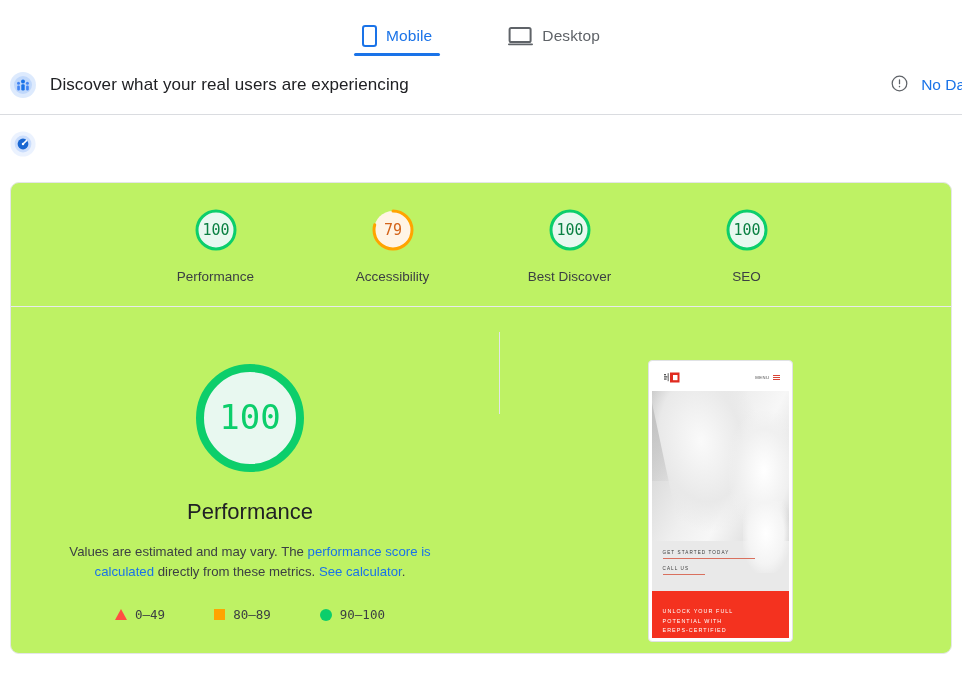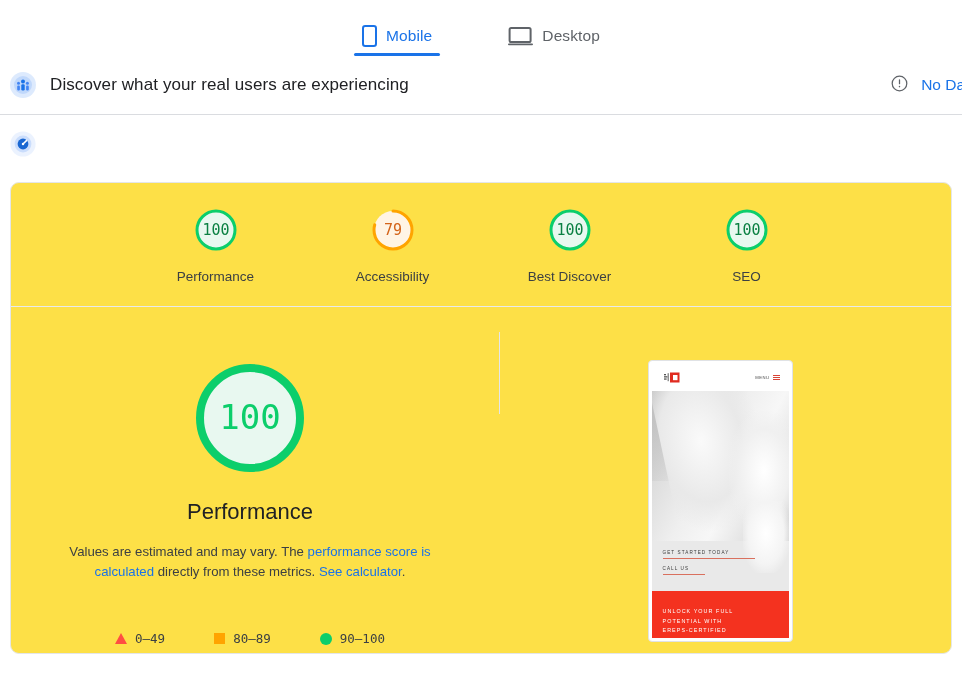--- a/index.html
+++ b/index.html
@@ -88,21 +88,21 @@
     height: 1px;
     background: #dadce0;
     width: 100%;
   }
 
   
   .card {
     margin: 9px 10px 0 10px;
     border: 1px solid #e4e6e8;
     border-radius: 9px;
-    background: #fde047;
+    background: #bef264;
     overflow: hidden;
     min-height: 470px;
   }
   .gauges {
     display: flex;
     justify-content: center;
     align-items: flex-start;
     gap: 57px;
     padding: 23px 0 22px 0;
   }
@@ -159,21 +159,20 @@
     gap: 49px;
     margin-top: 25px;
   }
   .legend-item {
     display: flex;
     align-items: center;
     gap: 8px;
     font-family: "DejaVu Sans Mono", monospace;
     font-size: 12.5px;
     color: #3c4043;
-    margin-top: 24px;
   }
   .sw-tri {
     width: 0; height: 0;
     border-left: 6.5px solid transparent;
     border-right: 6.5px solid transparent;
     border-bottom: 11px solid #ff4e42;
   }
   .sw-sq { width: 11px; height: 11px; background: #ffa400; }
   .sw-cir { width: 12px; height: 12px; border-radius: 50%; background: #0cce6b; }
 

